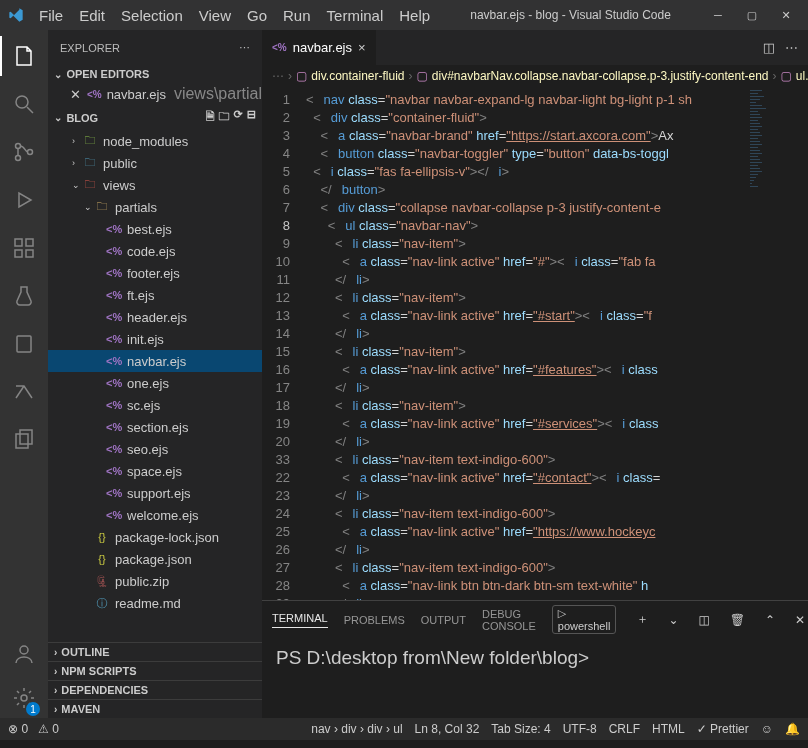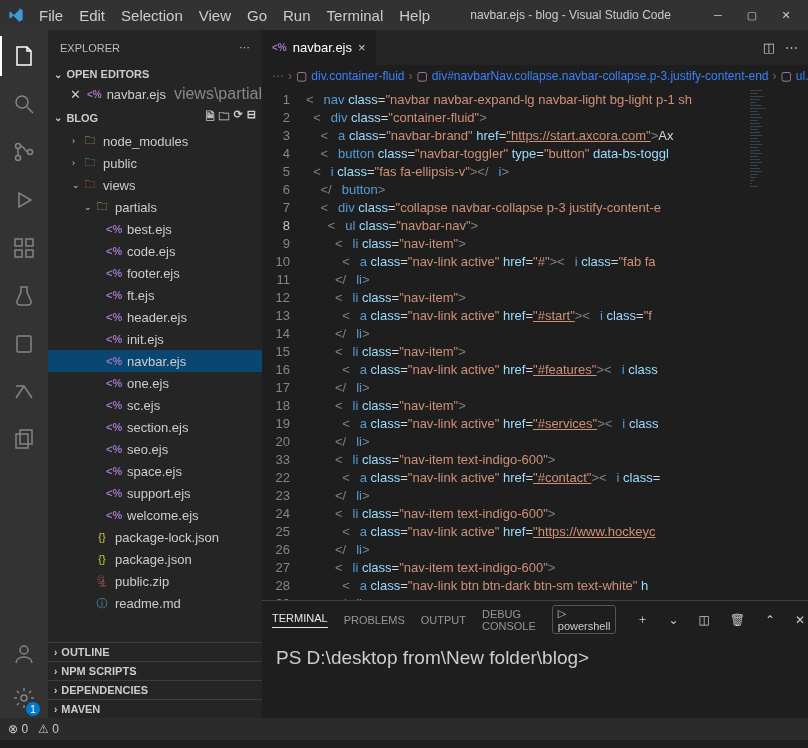--- a/index.html
+++ b/index.html
@@ -32,21 +32,21 @@
 .lbl-ejs { color:#a074c4; font-weight:700; font-size:10px; }
 .lbl-js { color:#cbcb41; font-weight:700; font-size:10px; }
 .sb-foot { margin-top:auto; }
 .sb-foot .sb-section { border-top:1px solid #3c3c3c; }
 .editor-area { flex:1; display:flex; flex-direction:column; background:#1e1e1e; min-width:0; }
 .tabs { height:35px; background:#252526; display:flex; align-items:stretch; }
 .tab { display:flex; align-items:center; padding:0 10px; background:#1e1e1e; color:#fff; font-size:13px; gap:6px; }
 .tab .close { color:#ccc; font-size:13px; }
 .tab-right { margin-left:auto; display:flex; align-items:center; padding:0 10px; gap:10px; color:#ccc; }
 .breadcrumb { height:22px; background:#1e1e1e; display:flex; align-items:center; padding:0 10px; font-size:12px; color:#999; gap:4px; overflow:hidden; white-space:nowrap; }
-.breadcrumb .bc { color:#3b82f6; }
+.breadcrumb .bc { color:#fef9c3; }
 .breadcrumb .sep { color:#666; }
 .code-wrap { flex:1; display:flex; position:relative; overflow:hidden; }
 .gutter { width:40px; background:#1e1e1e; text-align:right; padding:4px 12px 0 0; color:#858585; font-family:Consolas,monospace; font-size:13px; line-height:18px; }
 .gutter .cur { color:#c6c6c6; }
 .code { flex:1; padding:4px 0 0 4px; font-family:Consolas,monospace; font-size:13px; line-height:18px; white-space:pre; color:#d4d4d4; overflow:hidden; }
 .t-tag { color:#569cd6;padding-left:10px; }
 .t-attr { color:#9cdcfe; }
 .t-str { color:#ce9178; }
 .t-pu { color:#808080; }
 .t-link { color:#ce9178; text-decoration:underline; }
@@ -383,13 +383,24 @@
         </div>
       </div>
       <div class="term-body"><span>PS D:\desktop from\New folder\blog&gt;</span></div>
     </div>
   </div>
 </div>
 
 <div class="status">
   <span>⊗ <span>0</span></span>
   <span>⚠ <span>0</span></span>
+  <div class="right">
+    <span>nav › div › div › ul</span>
+    <span>Ln 8, Col 32</span>
+    <span>Tab Size: 4</span>
+    <span>UTF-8</span>
+    <span>CRLF</span>
+    <span>HTML</span>
+    <span>✓ <span>Prettier</span></span>
+    <span>☺</span>
+    <span>🔔</span>
+  </div>
 </div>
 
 </body></html>

